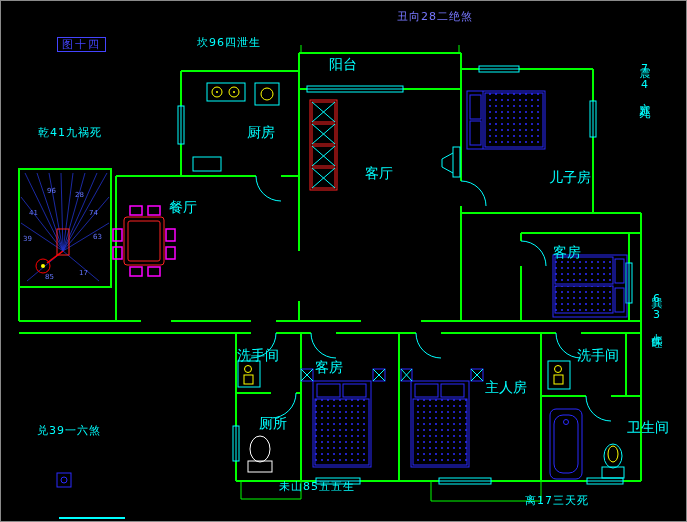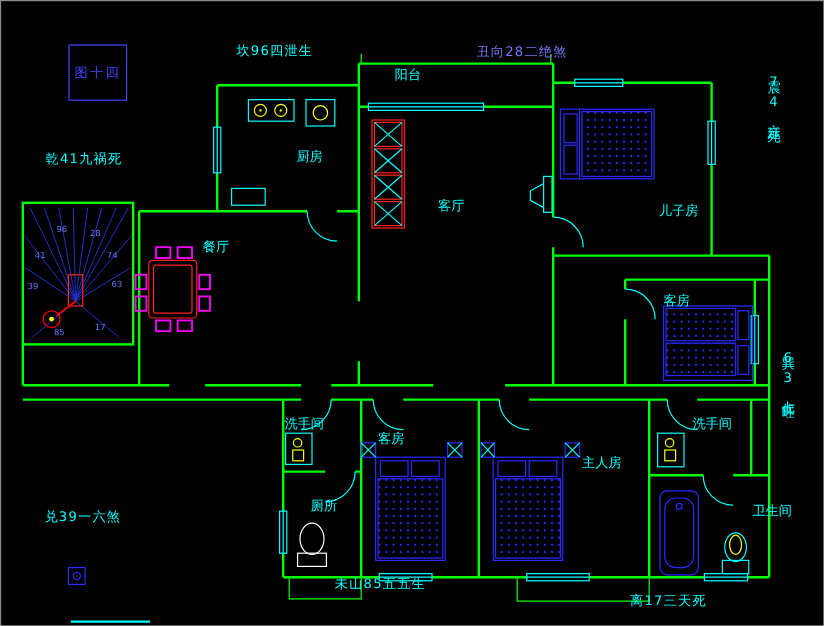--- a/index.html
+++ b/index.html
@@ -2,25 +2,25 @@
 <html><head>
 <meta charset="utf-8">
 <style>
   html,body{margin:0;padding:0;background:#000;}
   .canvas{
     position:relative;width:687px;height:522px;background:#000;
     font-family:"DejaVu Sans",sans-serif;overflow:hidden;
     border:1px solid #8a8a8a;box-sizing:border-box;
   }
   .canvas svg{position:absolute;left:0;top:0;}
-  .lbl{position:absolute;color:#00ffff;font-size:11px;line-height:1;white-space:nowrap;}
+  .lbl{position:absolute;color:#00ffff;font-size:14px;line-height:1;white-space:nowrap;}
   .ann{font-size:11px;letter-spacing:1px;}
   .vert{writing-mode:vertical-rl;text-orientation:upright;letter-spacing:3px;white-space:normal;}
-  .fig{color:#4444ff;border:1px solid #4444ff;padding:17px 4px;font-size:11px;letter-spacing:2px;}
-  .facing{color:#7777ff;margin-top:27px;}
+  .fig{color:#4444ff;border:1px solid #4444ff;padding:1px 4px;font-size:11px;letter-spacing:2px;}
+  .facing{color:#7777ff;}
 </style>
 </head>
 <body>
 
 <div class="canvas">
 
 <svg width="687" height="522" viewBox="0 0 687 522">
   <defs>
     <pattern id="dots" width="6" height="6" patternUnits="userSpaceOnUse">
       <rect width="6" height="6" fill="#000"></rect>

